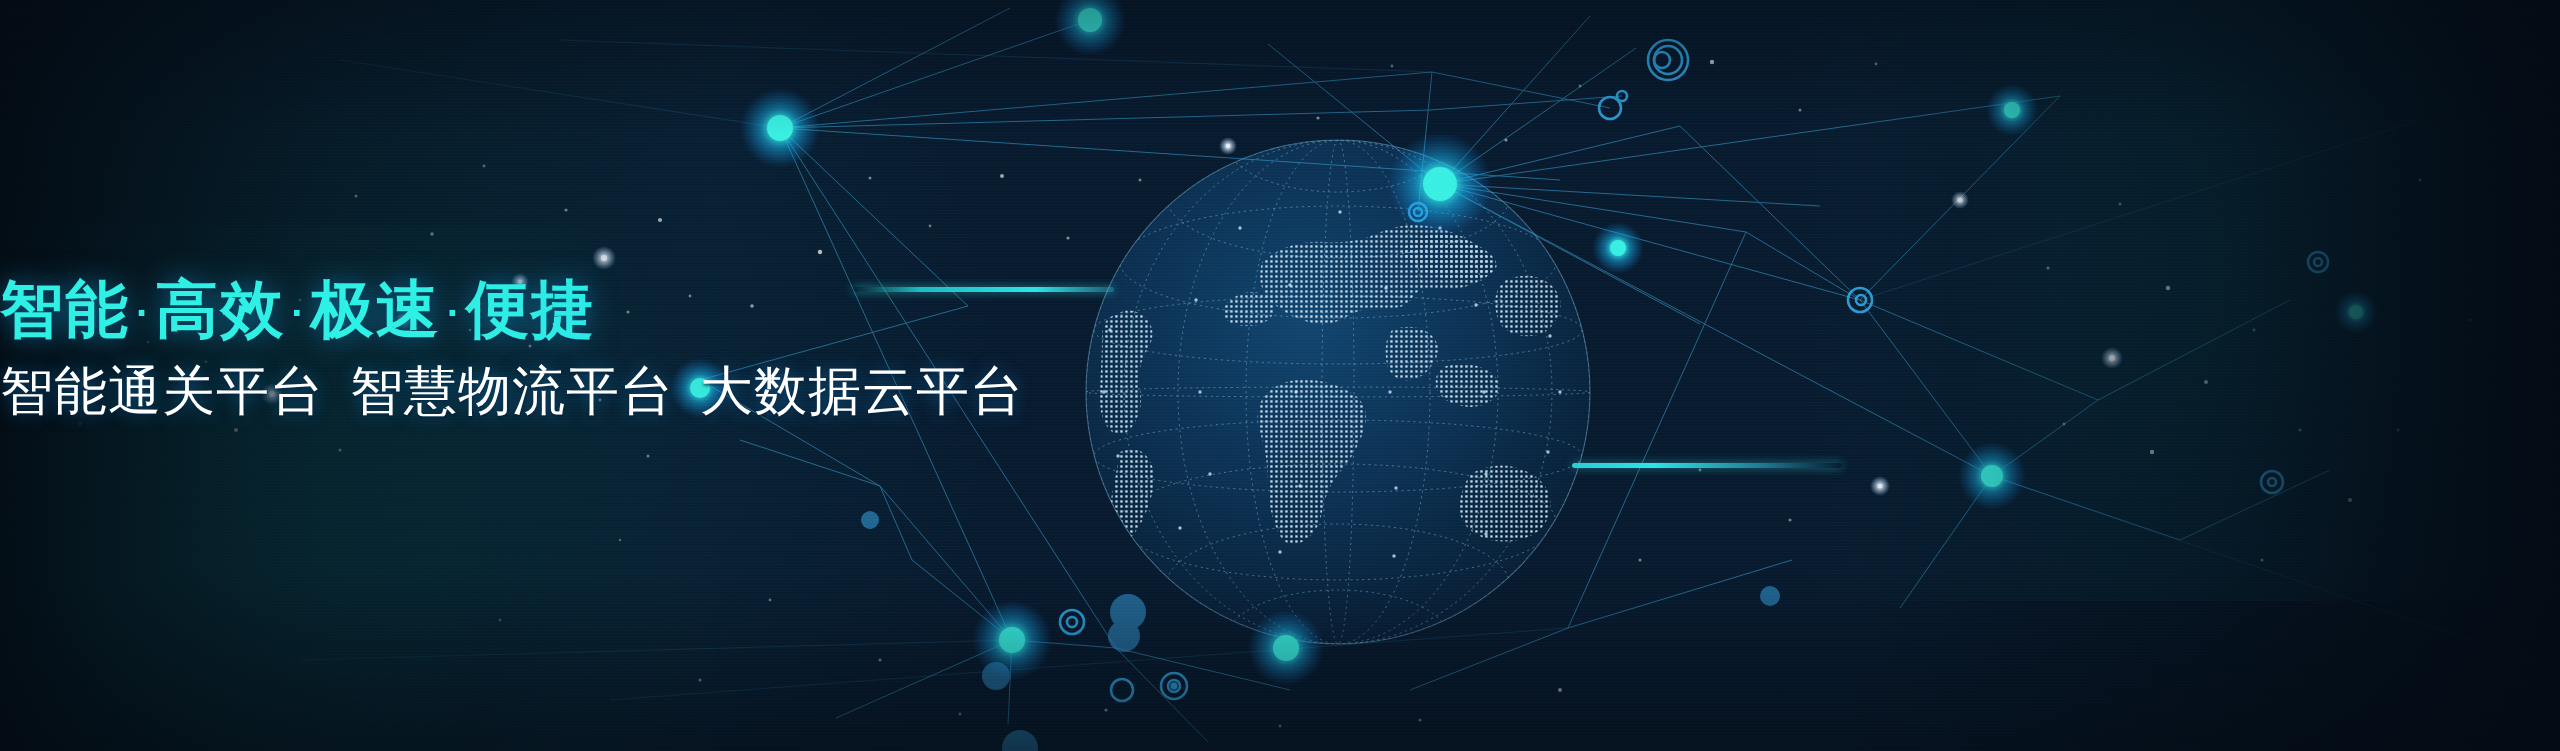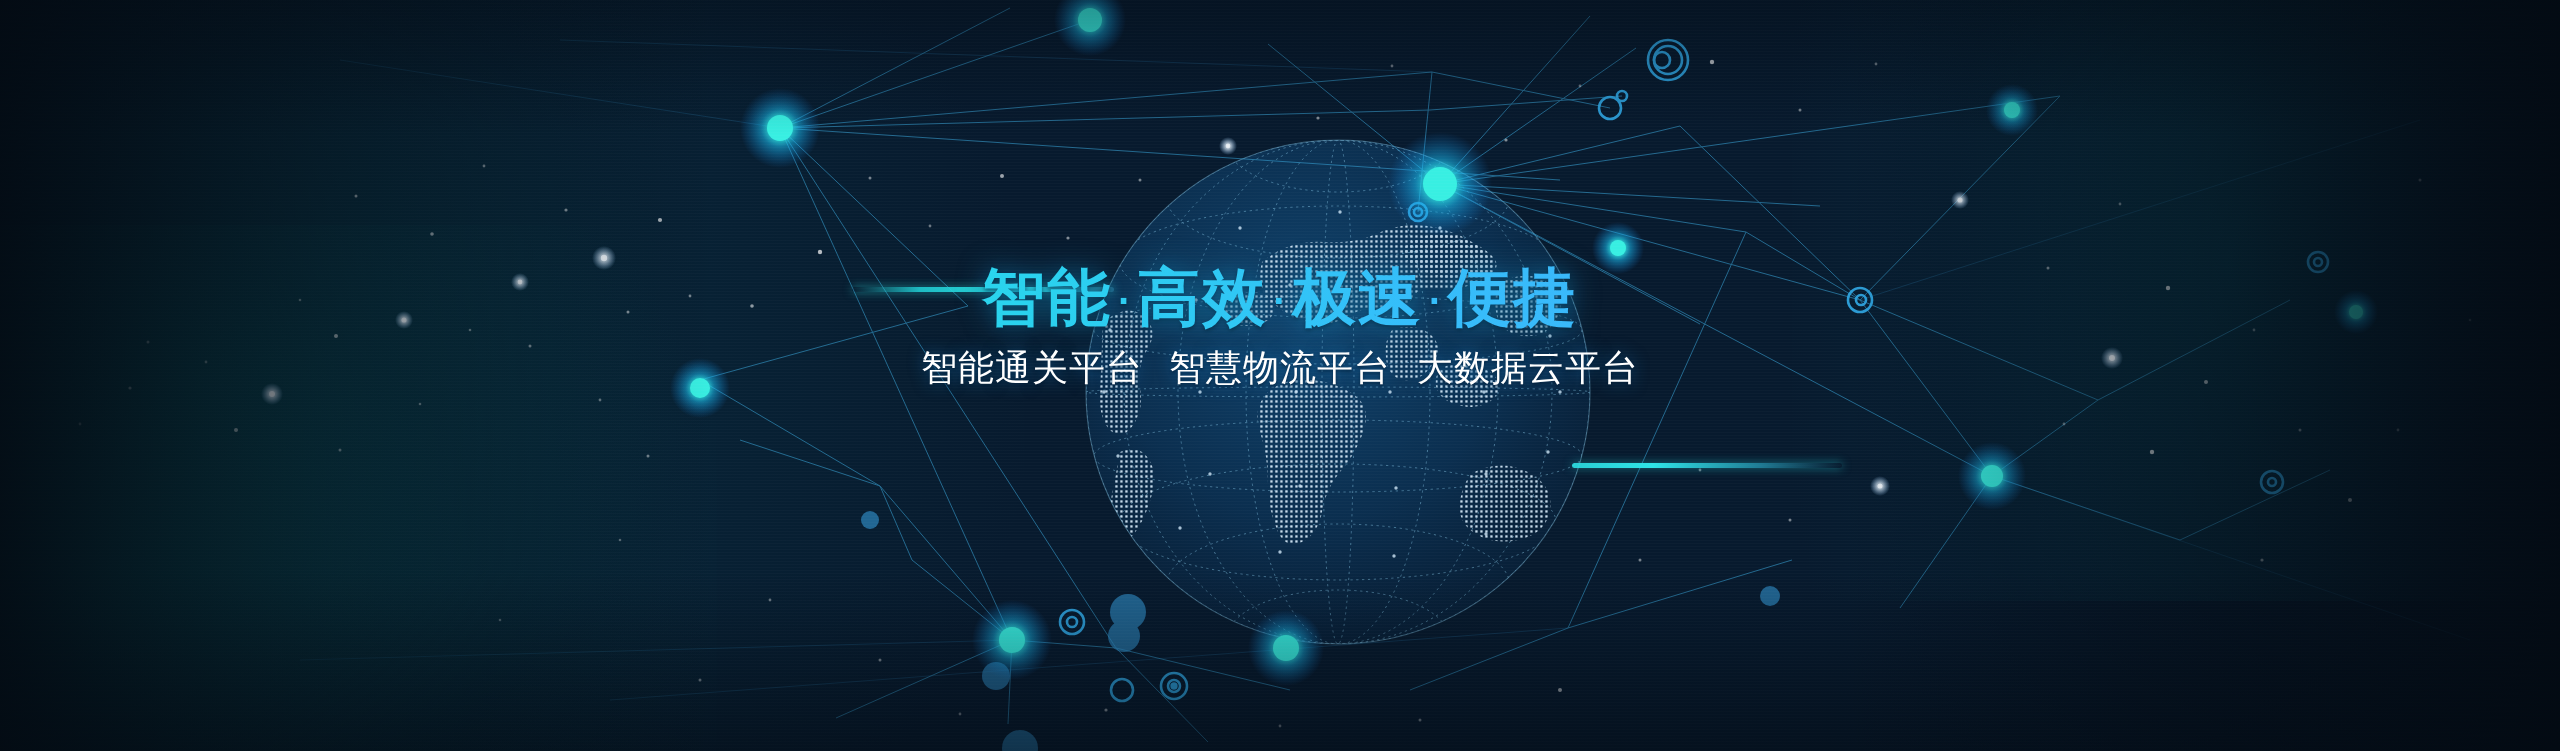--- a/index.html
+++ b/index.html
@@ -52,22 +52,22 @@
   }
 
   
   .layer { position: absolute; inset: 0; }
   svg.layer { overflow: visible; }
 
   
   .copy {
     position: absolute;
     left: 0; right: 0;
-    top: 260px;
-    text-align: center;
+    top: 272px;
+    text-align: left;
     pointer-events: none;
   }
   .rule {
     position: absolute;
     height: 5px;
     border-radius: 3px;
   }
   .rule-top {
     left: 852px; top: 287px; width: 262px;
     background: linear-gradient(to right, rgba(30,210,215,0) 0%, rgba(34,215,220,0.85) 26%, #2fe3e6 70%, rgba(70,200,235,0.35) 100%);
@@ -95,21 +95,21 @@
     filter: drop-shadow(0 0 14px rgba(25,170,230,0.55)) drop-shadow(0 2px 2px rgba(3,25,45,0.75));
   }
   .headline .sep {
     font-size: 40px;
     vertical-align: 0.10em;
     letter-spacing: 0;
     padding: 0 6px;
   }
   .subline {
     margin: 10px 0 0 0;
-    font-size: 36px;
+    font-size: 53px;
     font-weight: 400;
     letter-spacing: 1px;
     color: #ffffff;
     text-shadow: 0 0 16px rgba(20,120,190,0.65), 0 2px 3px rgba(3,20,38,0.7);
   }
   .subline .gap { display: inline-block; width: 26px; }
 </style>
 </head>
 <body>
 

